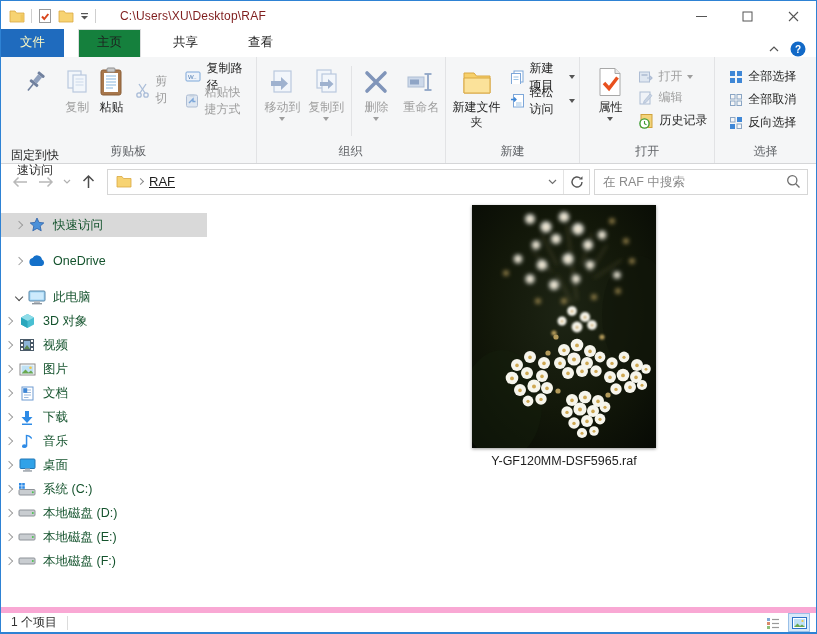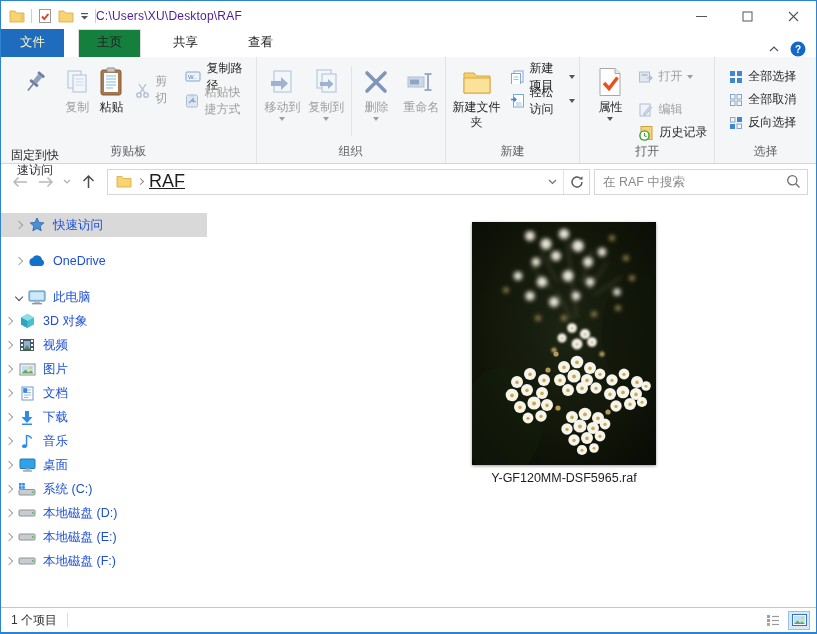--- a/index.html
+++ b/index.html
@@ -5,21 +5,21 @@
   * { margin:0; padding:0; box-sizing:border-box; }
   html,body { background:#e8e8e8; }
   body { font-family:"Liberation Sans","DejaVu Sans",sans-serif; }
   .win { position:relative; width:817px; height:634px; background:#fff;
          border:1px solid #2e82d4; border-bottom:2px solid #2e82d4; overflow:hidden; }
 
   
   .titlebar { height:30px; display:flex; align-items:center; background:#fff; }
   .qat { display:flex; align-items:center; gap:6px; padding-left:8px; }
   .qat-sep { width:1px; height:14px; background:#cfcfcf; }
-  .tb-path { margin-left:0; font-size:12px; color:#4c1d95; letter-spacing:.2px; }
+  .tb-path { margin-left:24px; font-size:12px; color:#7f1d1d; letter-spacing:.2px; }
   .winbtns { margin-left:auto; display:flex; height:30px; }
   .winbtn { width:46px; height:30px; display:flex; align-items:center; justify-content:center; }
 
   
   .tabrow { height:26px; display:flex; align-items:flex-end; background:#fff; position:relative; z-index:3; }
   .tab { font-size:12.5px; padding:5px 18px 6px; color:#1e1e1e; }
   .tab-file { background:#1f6bbe; color:#fef9c3; margin-left:0; padding:5px 19px 6px; }
   .tab-sel { background:#15803d; border:1px solid #dadcdd; border-bottom:none; padding:4px 18px 6px; }
   .tabrow-right { margin-left:auto; display:flex; align-items:center; gap:10px; padding-right:10px; }
 
@@ -39,52 +39,52 @@
   .tri { width:0; height:0; border-left:3.5px solid transparent; border-right:3.5px solid transparent;
          border-top:4px solid #555; display:inline-block; }
   .tri.pale { border-top-color:#9e9e9e; }
   .vsep { width:1px; height:70px; background:#e2e3e5; margin:4px 3px 0; }
 
   
   .addressrow { height:35px; display:flex; align-items:center; background:#fff; padding:0 8px 0 6px; }
   .navbtn { width:26px; height:26px; display:flex; align-items:center; justify-content:center; }
   .addrbar { flex:1; height:26px; margin:0 4px 0 6px; border:1px solid #d6d6d6; display:flex;
              align-items:center; background:#fff; }
-  .addr-crumb { display:flex; align-items:center; gap:6px; padding:0 8px; font-size:18px; color:#1e1e1e; height:100%;text-decoration:underline; }
+  .addr-crumb { display:flex; align-items:center; gap:6px; padding:0 8px; font-size:13px; color:#1e1e1e; height:100%;text-decoration:underline; }
   .addr-right { margin-left:auto; display:flex; align-items:center; height:100%; }
   .addr-dd { width:22px; height:100%; display:flex; align-items:center; justify-content:center; }
   .refreshbtn { width:26px; height:100%; display:flex; align-items:center; justify-content:center;
                 border-left:1px solid #e3e3e3; }
   .searchbox { width:214px; height:26px; border:1px solid #d6d6d6; display:flex; align-items:center;
                padding:0 6px 0 8px; }
   .searchbox input { border:none; outline:none; flex:1; font-size:12.5px; color:#333;
                      font-family:"Liberation Sans","DejaVu Sans",sans-serif; }
   .searchbox input::placeholder { color:#8a8a8a; opacity:1; }
 
   
   .main { height:408px; display:flex; background:#fff; }
   .sidebar { width:206px; padding-top:14px; overflow:hidden; }
-  .sbitem { height:24px; display:flex; align-items:center; font-size:12.5px; color:#1d4ed8; cursor:default; }
+  .sbitem { height:24px; display:flex; align-items:center; font-size:12.5px; color:#14532d; cursor:default; }
   .sbitem .chevbox { width:16px; display:flex; justify-content:center; }
   .sbitem .sbicon { width:20px; display:flex; justify-content:center; margin-right:6px; }
   .lvl0 { padding-left:10px; }
   .lvl1 { }
   .sb-sel { background:#d9d9d9; }
   .sb-gap { height:12px; }
   .chev { display:inline-block; border:solid #9a9a9a; border-width:0 1.3px 1.3px 0; padding:2.6px;
           transform:rotate(-45deg); }
   .chev.open { transform:rotate(45deg); border-color:#4d4d4d; }
 
   .content { flex:1; position:relative; }
-  .fileitem { position:absolute; left:247px; top:23px; width:220px; text-align:center; }
+  .fileitem { position:absolute; left:247px; top:6px; width:220px; text-align:center; }
   .thumb { width:184px; height:243px; margin:0 auto; box-shadow:0 1px 3px rgba(0,0,0,.4); }
   .fname { margin-top:6px; font-size:12.5px; color:#1e1e1e; }
 
   
-  .statusbar { height:25px; border-top:1px solid #f9a8d4; display:flex; align-items:center;
+  .statusbar { height:25px; border-top:6px solid #f9a8d4; display:flex; align-items:center;
                background:#fff; padding:0 6px 0 10px; }
   .st-count { font-size:12px; color:#333; }
   .st-sep { width:1px; height:14px; background:#dcdcdc; margin-left:10px; }
   .st-right { margin-left:auto; display:flex; align-items:center; gap:4px; }
   .viewbtn { width:22px; height:19px; display:flex; align-items:center; justify-content:center;
              border:1px solid transparent; }
   .viewbtn.active { border-color:#9ac0e8; background:#d8e9f9; }
   svg { display:block; }
 </style>
 </head>
@@ -362,21 +362,21 @@
             <span>
               <svg width="15" height="15" viewBox="0 0 15 15">
                   <rect x="1.5" y="3" width="10" height="10" fill="#dfe7f1" stroke="#aebdd4"></rect>
                   <rect x="3.5" y="5" width="6" height="2" fill="#b9c6d9"></rect>
                   <path d="M9 9h5M12 7l2 2-2 2" fill="none" stroke="#aebdd4" stroke-width="1.2"></path>
                 </svg>
             </span>
             <span>打开</span>
             <span class="tri pale"></span>
           </div>
-          <div class="sr dis" style="margin-top:12px;">
+          <div class="sr dis" style="margin-top:0;">
             <span>
               <svg width="15" height="15" viewBox="0 0 15 15">
                   <rect x="2" y="2" width="10" height="12" fill="#f0f3f8" stroke="#aebdd4"></rect>
                   <path d="M6 11l6-7 2 1.6-6 7-2.6.8z" fill="#c8d3e3" stroke="#aebdd4" stroke-width=".7"></path>
                 </svg>
             </span>
             <span>编辑</span>
           </div>
           <div class="sr" style="margin-top:2px;">
             <span>

